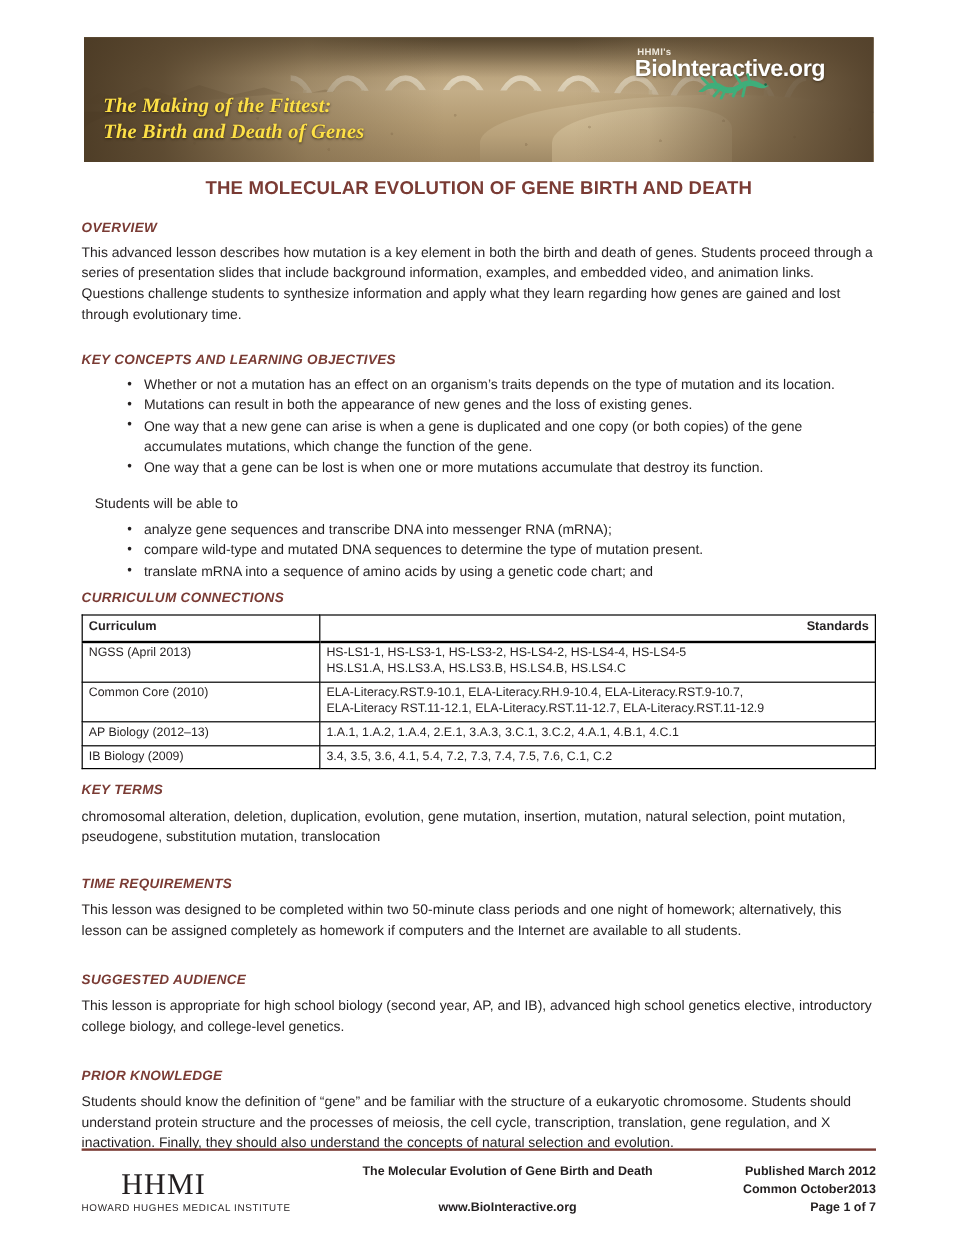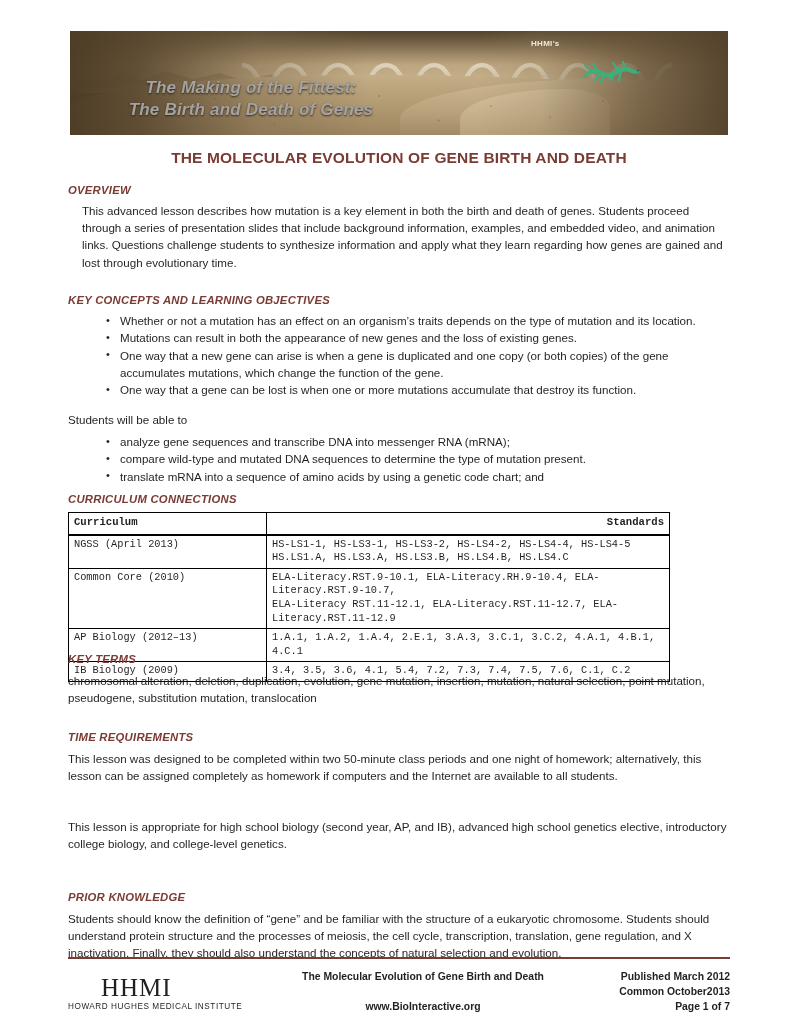--- a/index.html
+++ b/index.html
@@ -118,29 +118,28 @@
     position: absolute;
     left: 0; top: 0; width: 658px; height: 34px;
     background: linear-gradient(180deg, rgba(70,55,35,0.85) 0%, rgba(90,72,48,0.25) 70%, rgba(110,90,62,0) 100%);
   }
 
   .banner-title {
     position: absolute;
     left: 16px;
     top: 46px;
     width: 330px;
-    font-family: Liberation Sans, sans-serif;
+    font-family: Liberation Serif, serif;
     font-style: italic;
     font-weight: bold;
     font-size: 17px;
     line-height: 21.5px;
-    color: #a3a3a3;
+    color: #fde047;
     text-shadow: 0 1px 2px rgba(40,28,14,0.85);
     letter-spacing: .2px;
-    text-align: center;
   }
   .banner-title .l2 { display: block; }
 
   .banner-right-labels {
     position: absolute;
     right: 16px;
     top: 57px;
     text-align: right;
     color: #ffffff;
     font-weight: bold;
@@ -236,36 +235,35 @@
   ul.bullets li::before {
     content: "\2022";
     position: absolute;
     left: 38px;
     top: -0.5px;
     font-size: 11px;
     color: #231f20;
   }
 
   .sec-overview { position: absolute; left: 0; top: 36px; width: 662px; }
-  .sec-overview p { margin-top: 6px; margin-left: 14px; }
+  .sec-overview p { margin-top: 6px; }
 
   .sec-keyconcepts { position: absolute; left: 0; top: 146px; width: 662px; }
   .sec-keyconcepts ul { margin-top: 6px; }
 
-  .swbat { position: absolute; left: 0; top: 263px; width: 662px; }
+  .swbat { position: absolute; left: 11px; top: 263px; width: 662px; }
   .swbat-list { position: absolute; left: 0; top: 285px; width: 662px; }
 
   .sec-curriculum { position: absolute; left: 0; top: 345px; width: 662px; }
 
   table.cc {
     margin-top: 7px;
     border-collapse: collapse;
-    width: 602px;
+    width: 662px;
     table-layout: fixed;
-    font-family: Liberation Mono, monospace;
   }
   table.cc th, table.cc td {
     border: 1px solid #000000;
     padding: 2px 5px 3px 5px;
     font-size: 10.3px;
     line-height: 13.6px;
     vertical-align: top;
     color: #231f20;
   }
   table.cc th {
@@ -417,20 +415,21 @@
     </div>
 
     <div class="banner-title">
       <span>The Making of the Fittest:</span>
       <span class="l2">The Birth and Death of Genes</span>
     </div>
 
 
     <div class="logo">
       <div class="logo-hhmi">HHMI's</div>
+      <div class="logo-main">BioInteractive.org</div>
       <svg class="logo-lizard" viewBox="0 0 62 22">
         <path d="M4,13 C9,7 16,7 21,10 C26,13 31,12 35,9 C40,5 47,5 52,8
                  C56,10 58,11 60,10 C57,13 53,13 50,12 C46,10 41,10 37,13
                  C32,17 25,18 20,15 C15,12 10,12 6,15 C4,16 2,16 1,15 Z" fill="#3fae7a"></path>
         <path d="M20,12 L14,19 M24,13 L20,21 M34,11 L30,19 M40,10 L38,19" stroke="#3fae7a" stroke-width="2.4" fill="none" stroke-linecap="round"></path>
         <path d="M10,10 L4,4 M16,9 L12,3 M36,8 L32,2 M44,7 L42,1" stroke="#3fae7a" stroke-width="2.2" fill="none" stroke-linecap="round"></path>
         <circle cx="57" cy="9.5" r="1.1" fill="#1d6b48"></circle>
       </svg>
     </div>
   </div>
@@ -514,20 +513,21 @@
       <h2 class="section">KEY TERMS</h2>
       <p class="body">chromosomal alteration, deletion, duplication, evolution, gene mutation, insertion, mutation, natural selection, point mutation, pseudogene, substitution mutation, translocation</p>
     </section>
 
     <section class="sec-time">
       <h2 class="section">TIME REQUIREMENTS</h2>
       <p class="body">This lesson was designed to be completed within two 50-minute class periods and one night of homework; alternatively, this lesson can be assigned completely as homework if computers and the Internet are available to all students.</p>
     </section>
 
     <section class="sec-audience">
+      <h2 class="section">SUGGESTED AUDIENCE</h2>
       <p class="body">This lesson is appropriate for high school biology (second year, AP, and IB), advanced high school genetics elective, introductory college biology, and college-level genetics.</p>
     </section>
 
     <section class="sec-prior">
       <h2 class="section">PRIOR KNOWLEDGE</h2>
       <p class="body">Students should know the definition of “gene” and be familiar with the structure of a eukaryotic chromosome. Students should understand protein structure and the processes of meiosis, the cell cycle, transcription, translation, gene regulation, and X inactivation. Finally, they should also understand the concepts of natural selection and evolution.</p>
     </section>
   </div>
 
   <div class="footer-rule"></div>

